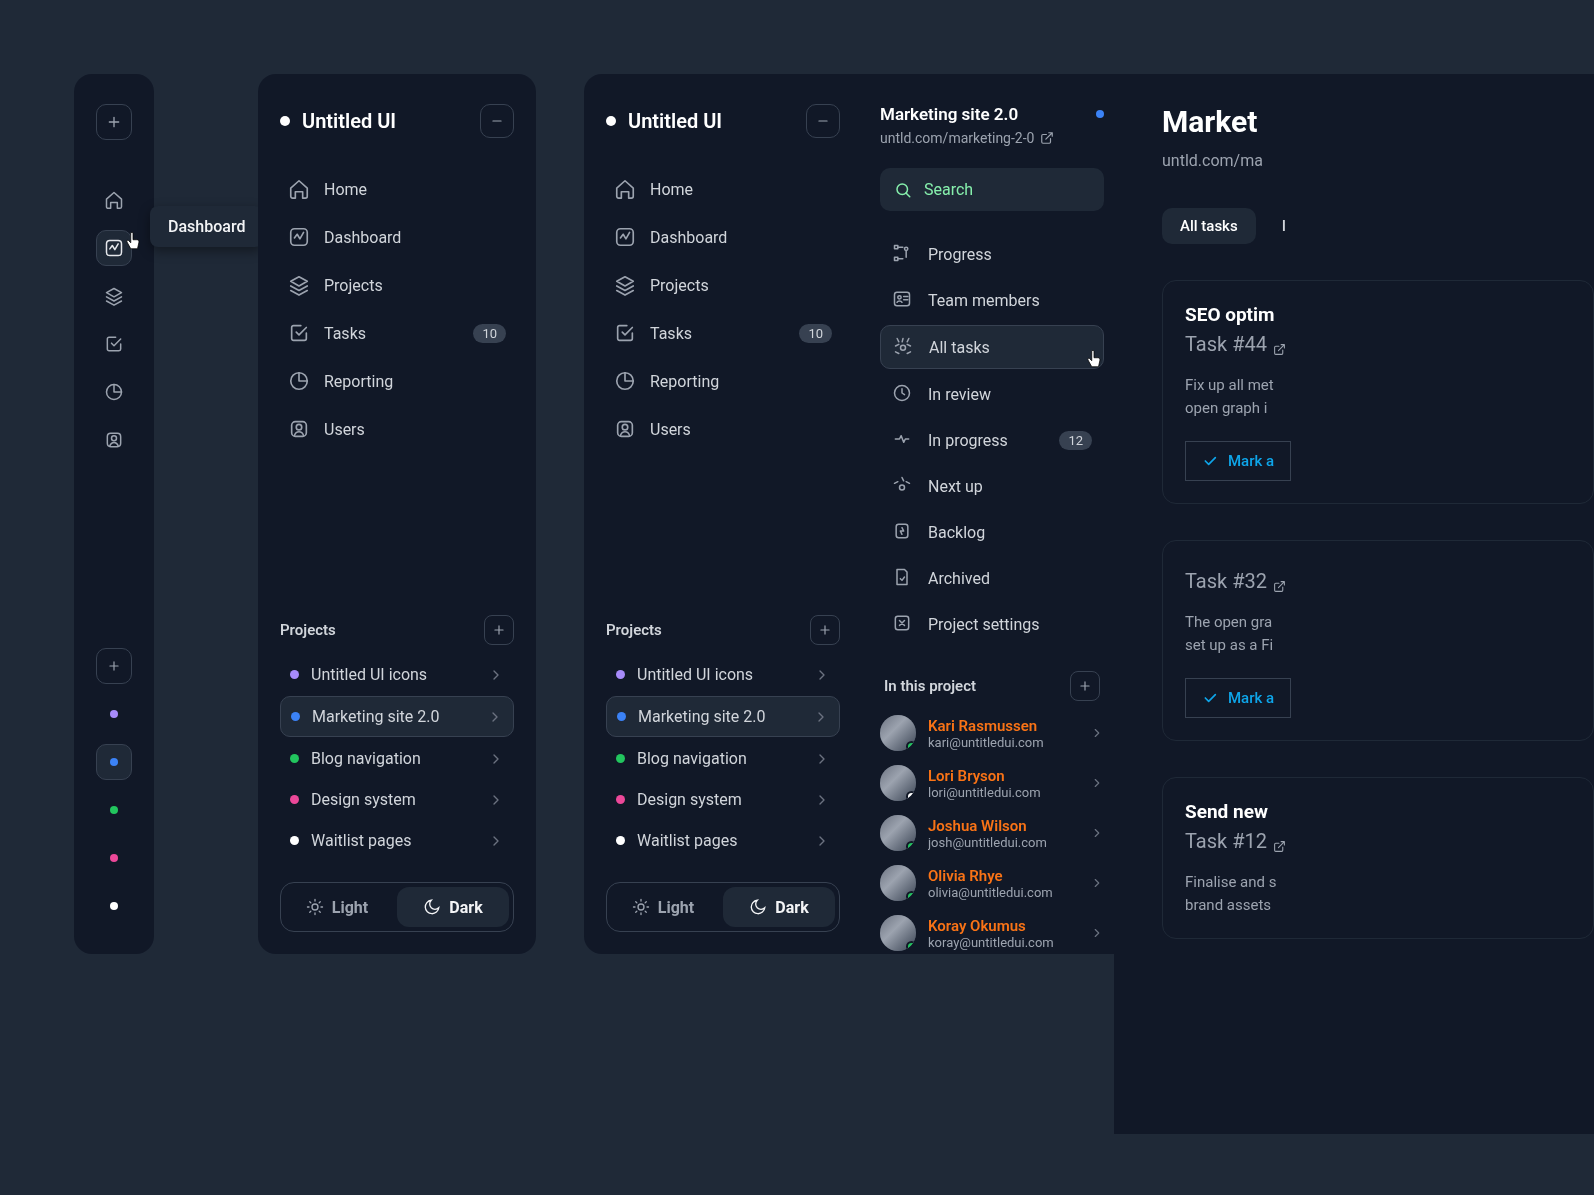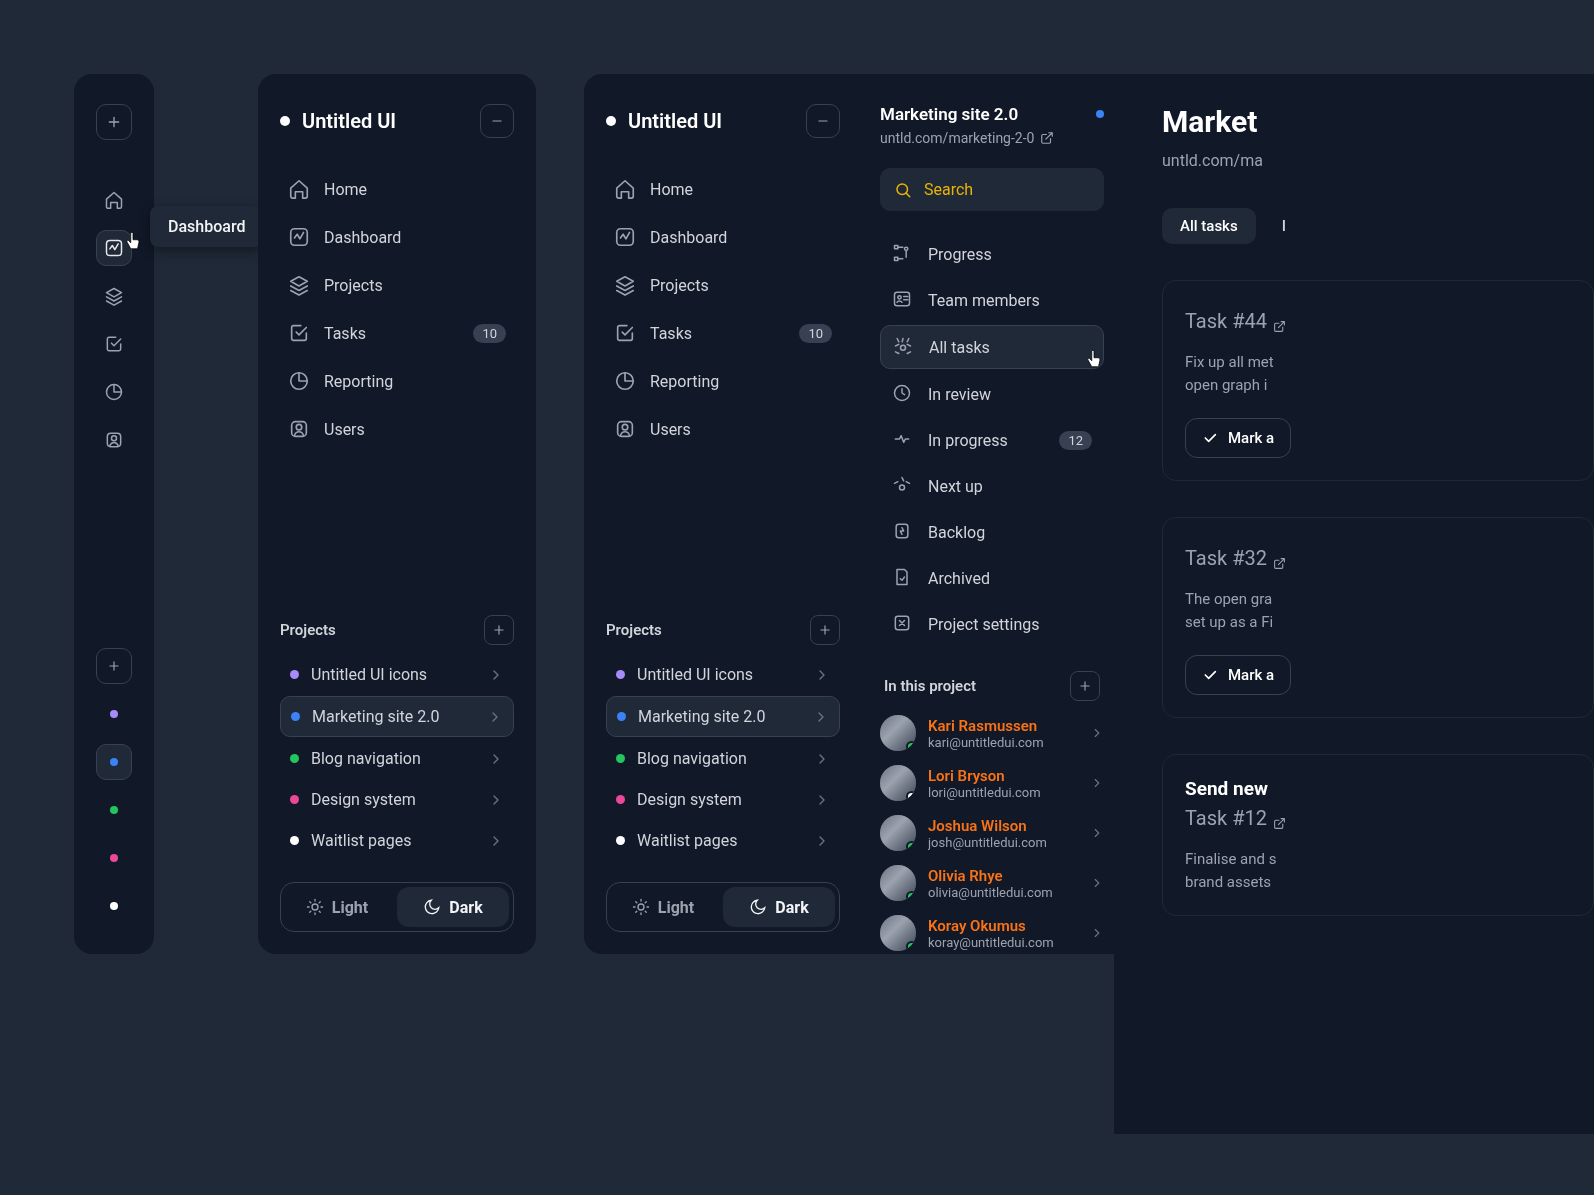--- a/index.html
+++ b/index.html
@@ -206,21 +206,21 @@
   .subpanel .url {
     color: #9ca3af; font-size: 14px; margin-top: 6px;
     display: flex; align-items: center; gap: 6px;
   }
   .search {
     margin-top: 22px;
     background: #1f2937;
     border-radius: 10px;
     display: flex; align-items: center; gap: 12px;
     padding: 12px 14px;
-    color: #eab308;
+    color: #86efac;
     font-size: 16px;
   }
   .subnav { margin-top: 22px; display: flex; flex-direction: column; gap: 4px; }
   .subnav .nav-item { padding: 10px 12px; }
   .subnav .nav-item.active {
     background: #1f2937;
     border: 1px solid #374151;
   }
 
   .people-head {
@@ -283,24 +283,24 @@
     border: 1px solid #1f2937;
     border-radius: 14px;
     padding: 22px 0 22px 22px;
   }
   .card h4 { color:#fff; font-size:19px; font-weight:700; }
   .card .taskno { color:#9ca3af; font-size:20px; margin-top:6px; display:flex;align-items:flex-end;gap:6px;}
   .card .desc { color:#9ca3af; font-size:15px; margin-top:18px; line-height:1.5; }
   .markbtn {
     margin-top: 22px;
     border: 1px solid #374151;
-    border-radius: 12px;
+    border-radius: 0;
     padding: 10px 16px;
     display:inline-flex; align-items:center; gap:10px;
-    color:#ffffff; font-size:15px; font-weight:500;
+    color:#0ea5e9; font-size:15px; font-weight:500;
     cursor:pointer;
   }
 
   svg { display:block; }
 </style>
 </head>
 <body>
 
 <div class="canvas">
 
@@ -850,21 +850,21 @@
     </svg>
 
   <div class="main">
     <h1>Market</h1>
     <div class="murl">untld.com/ma</div>
     <div class="tabs" id="tabs">
         <div class="tab active">All tasks</div>
         <div class="tab">I</div>
       </div>
     <div id="cards">
-        <div class="card">
+        <div class="card"><h4>SEO optim</h4>
   <div class="taskno">
             <span>Task #44</span>
             <svg width="13" height="13" viewBox="0 0 24 24" fill="none" stroke="currentColor" stroke-width="2" stroke-linecap="round" stroke-linejoin="round">
               <path d="M15 3h6v6M10 14L21 3M18 13v6a2 2 0 0 1-2 2H5a2 2 0 0 1-2-2V8a2 2 0 0 1 2-2h6"></path>
             </svg>
           </div>
   <div class="desc">Fix up all met<br>open graph i</div>
   <div class="markbtn">
             <svg width="16" height="16" viewBox="0 0 24 24" fill="none" stroke="currentColor" stroke-width="2.5" stroke-linecap="round" stroke-linejoin="round">
               <path d="M5 12l5 5L20 7"></path>

